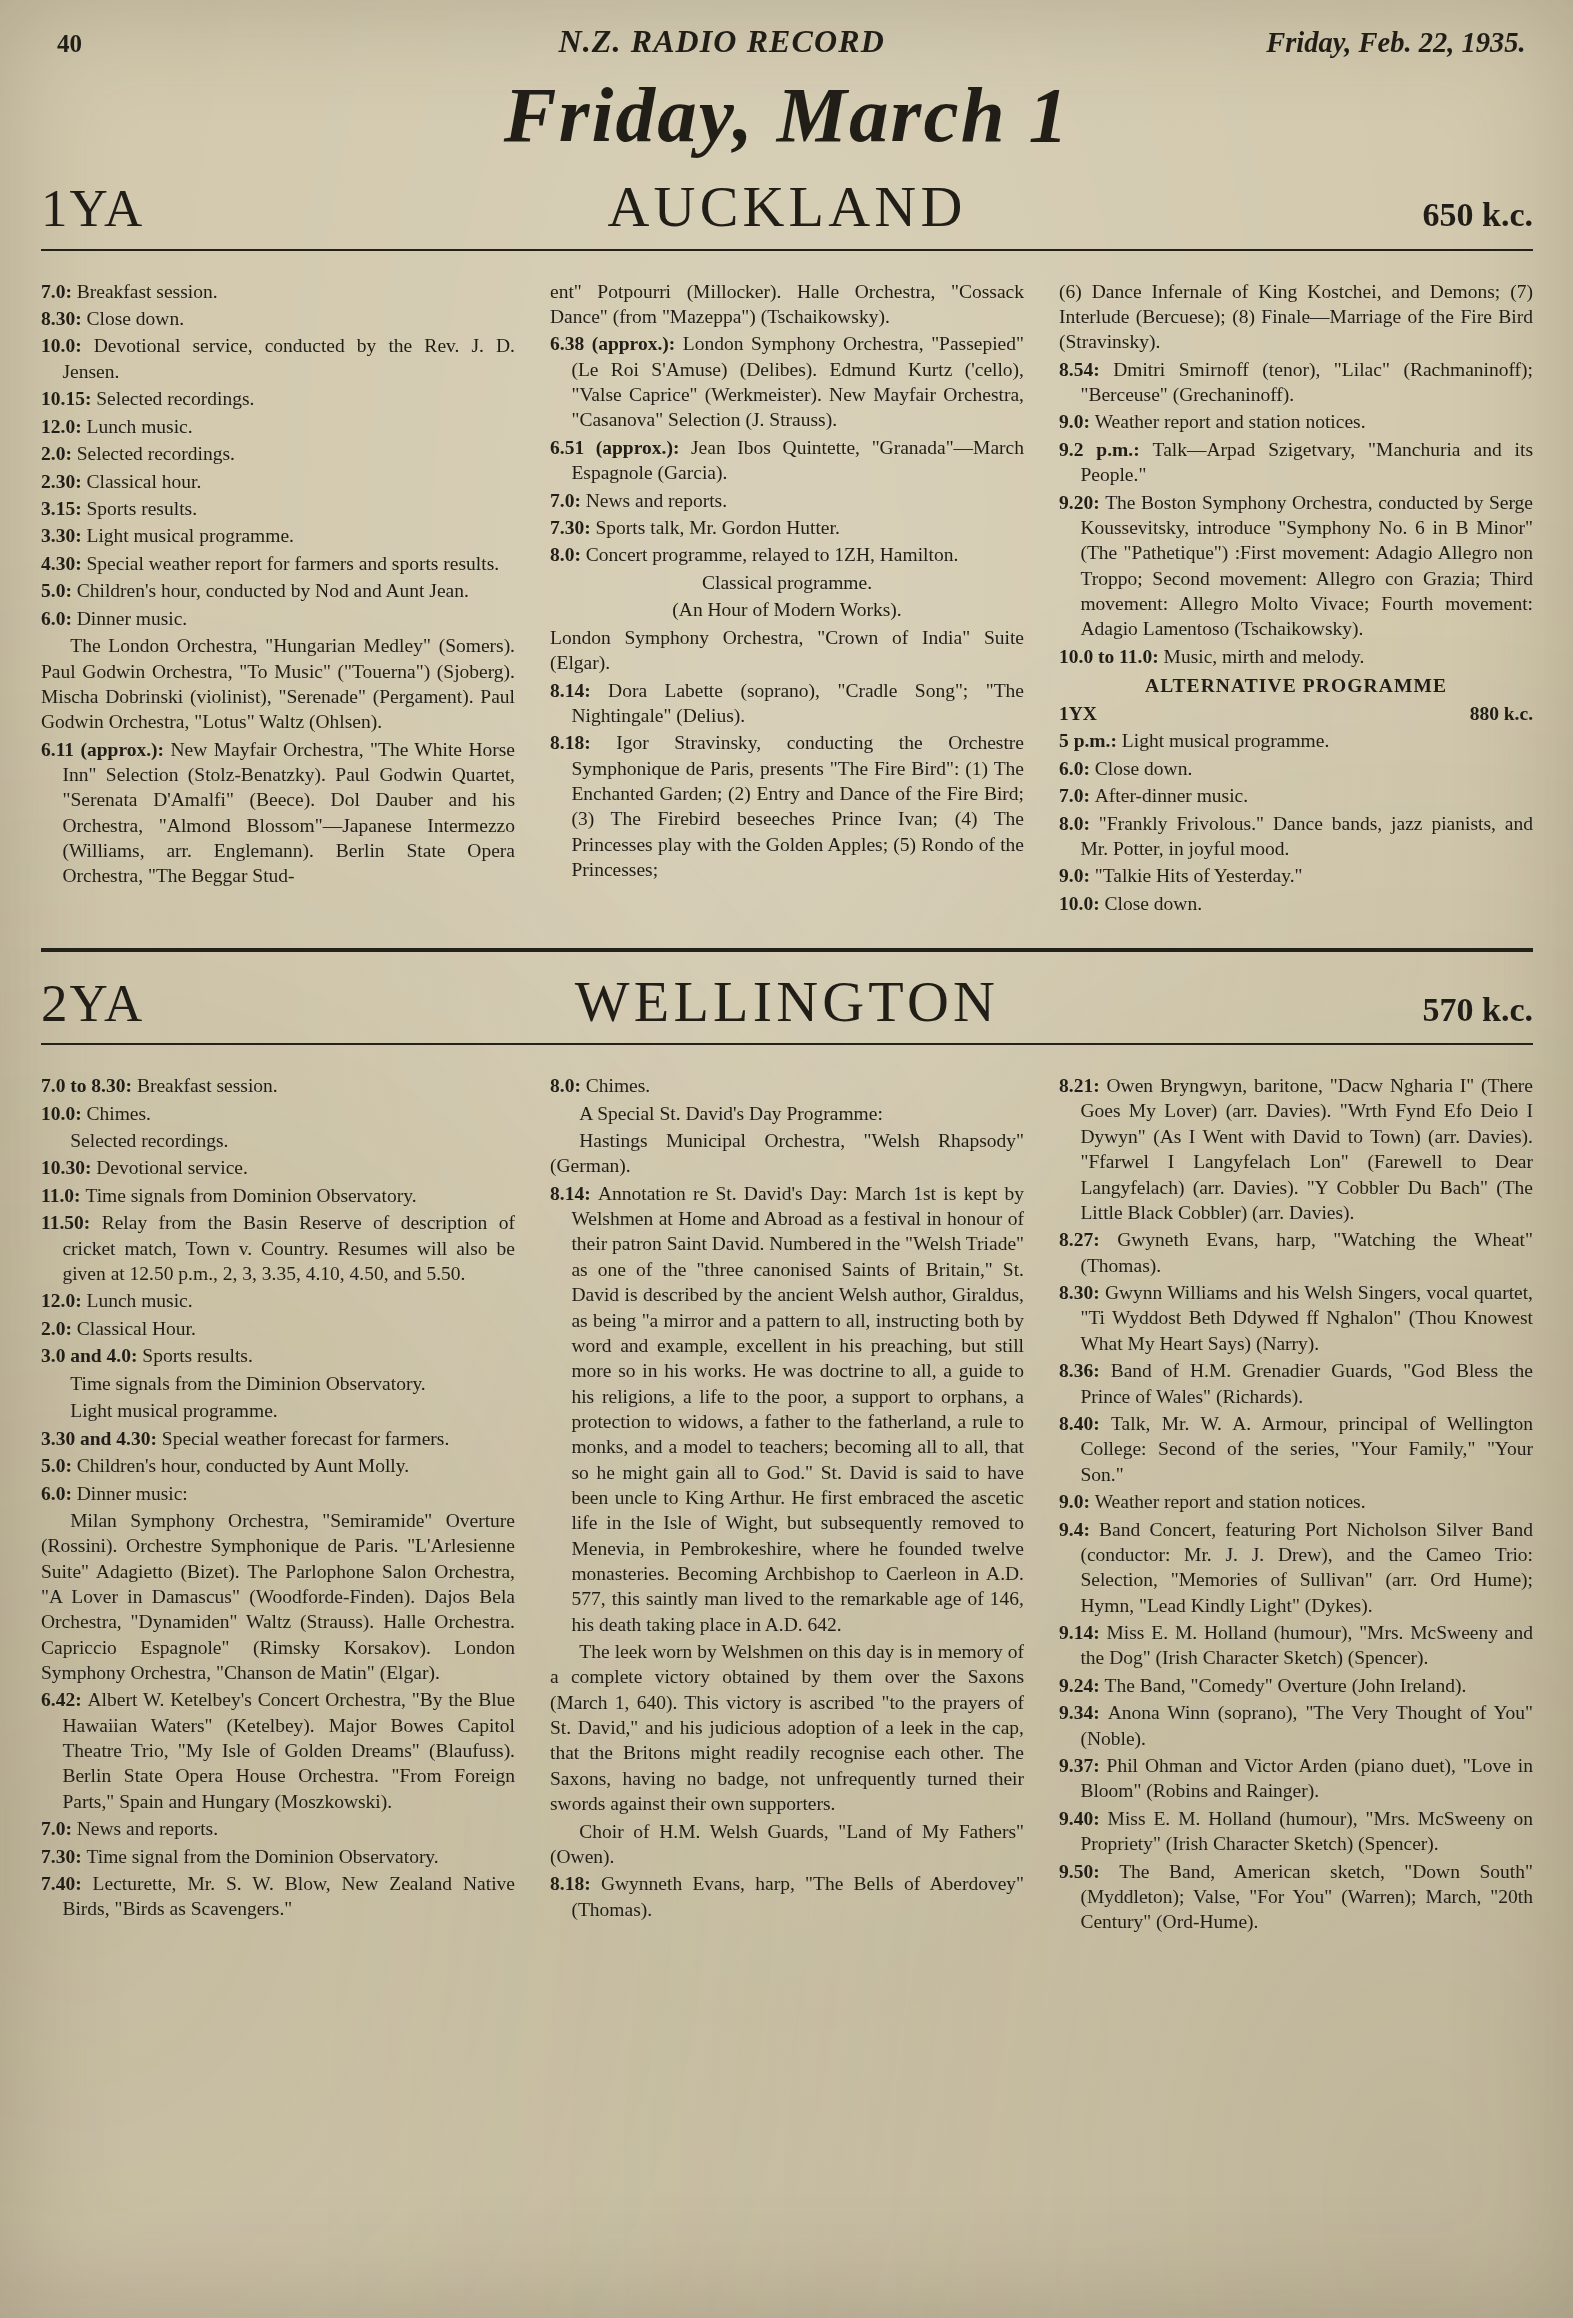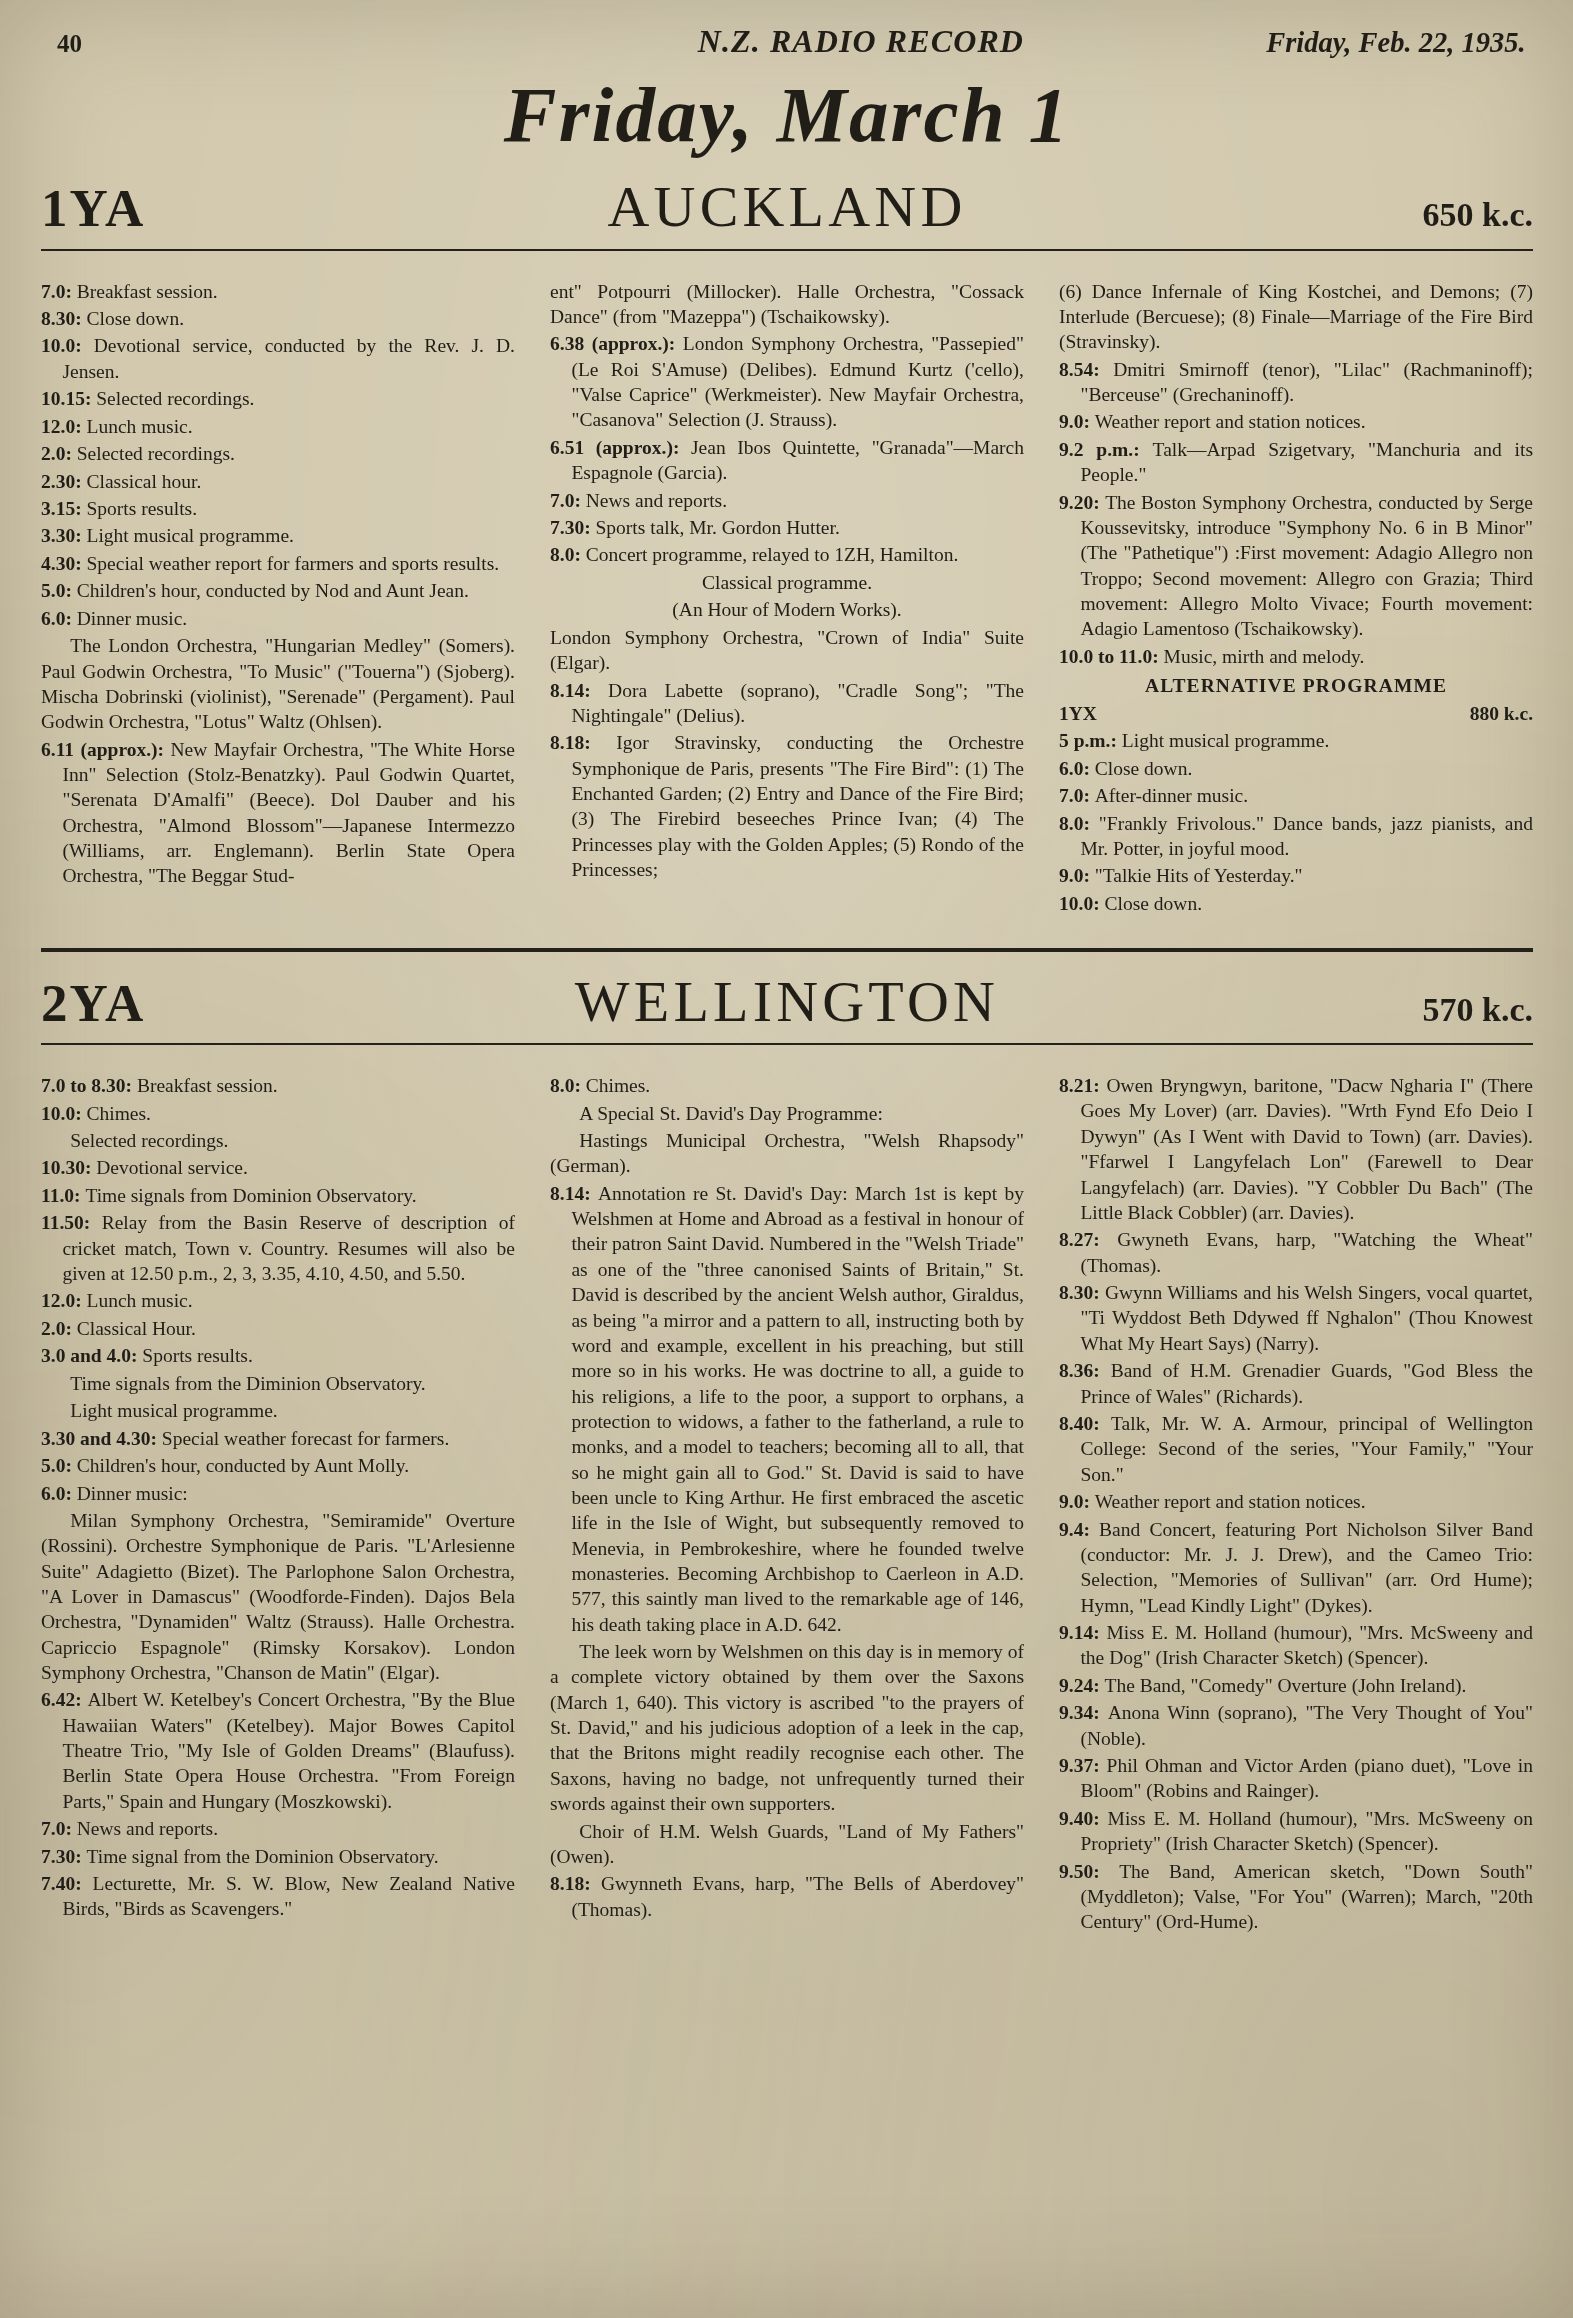--- a/index.html
+++ b/index.html
@@ -31,21 +31,21 @@
   .page-number {
     font-size: 25px;
     font-weight: bold;
     text-align: left;
     padding-left: 16px;
   }
   .masthead {
     font-size: 32px;
     font-weight: bold;
     font-style: italic;
-    text-align: right;
+    text-align: left;
     letter-spacing: 1.1px;
   }
   .issue-date {
     font-size: 28.5px;
     font-weight: bold;
     font-style: italic;
     text-align: right;
     padding-right: 7.4px;
   }
   .day-title {
@@ -64,21 +64,21 @@
   }
   .sec-head {
     display: flex;
     align-items: baseline;
     border-bottom: 2.1px solid #24211a;
     padding-bottom: 8.4px;
   }
   .sec-head > * { flex: 1; }
   .station-call {
     font-size: 53px;
-    font-weight: bold;
+    font-weight: normal;
     letter-spacing: 2.1px;
   }
   .station-city {
     font-size: 58px;
     font-weight: normal;
     text-align: center;
     letter-spacing: 4.2px;
   }
   .station-frequency {
     font-size: 34px;

